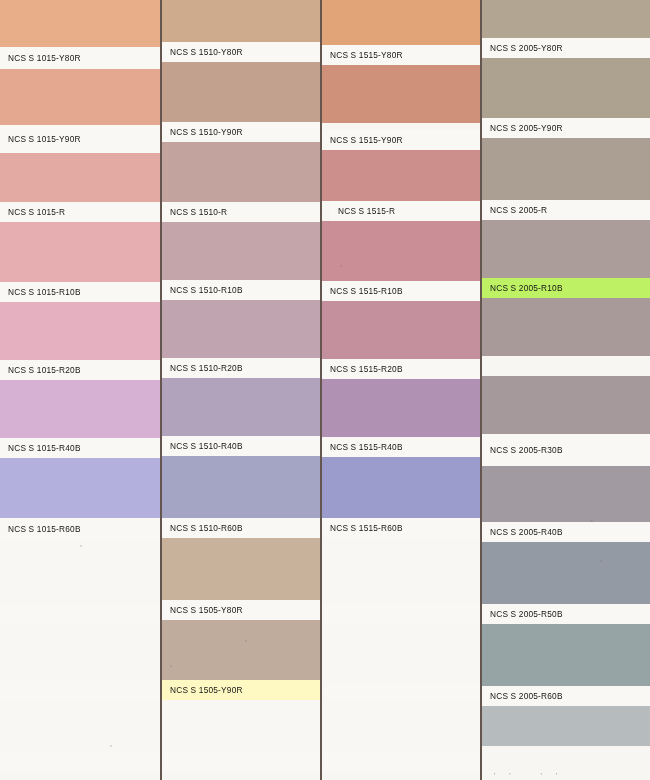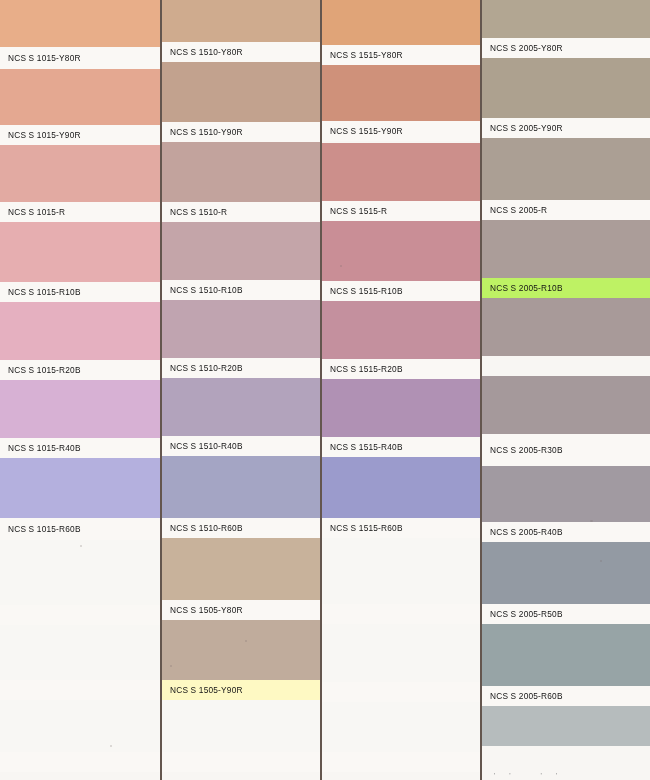--- a/index.html
+++ b/index.html
@@ -78,21 +78,21 @@
 </head>
 <body>
 
 <div id="chart" style="background: rgb(248, 246, 243);">
     <div class="column" style="left: 0px; width: 160px;">
       <div class="swatch" style="top: 0px; height: 47px; background: rgb(232, 174, 137);"></div>
       <div class="label-band" style="top: 47px; height: 22px; background: rgb(250, 248, 245);">
         <span class="label-text">NCS S 1015-Y80R</span>
       </div>
       <div class="swatch" style="top: 69px; height: 56px; background: rgb(228, 168, 145);"></div>
-      <div class="label-band" style="top: 125px; height: 20px; background: rgb(250, 248, 245);">
+      <div class="label-band" style="top: 125px; height: 28px; background: rgb(250, 248, 245);">
         <span class="label-text">NCS S 1015-Y90R</span>
       </div>
       <div class="swatch" style="top: 145px; height: 57px; background: rgb(226, 170, 162);"></div>
       <div class="label-band" style="top: 202px; height: 20px; background: rgb(250, 248, 245);">
         <span class="label-text">NCS S 1015-R</span>
       </div>
       <div class="swatch" style="top: 222px; height: 60px; background: rgb(230, 174, 176);"></div>
       <div class="label-band" style="top: 282px; height: 20px; background: rgb(250, 248, 245);">
         <span class="label-text">NCS S 1015-R10B</span>
       </div>
@@ -163,25 +163,25 @@
         <span class="label-text"></span>
       </div>
     </div>
     <div class="col-edge" style="left: 160px; background: rgb(74, 58, 48);"></div>
     <div class="column" style="left: 322px; width: 158px;">
       <div class="swatch" style="top: 0px; height: 45px; background: rgb(224, 164, 120);"></div>
       <div class="label-band" style="top: 45px; height: 20px; background: rgb(250, 248, 245);">
         <span class="label-text">NCS S 1515-Y80R</span>
       </div>
       <div class="swatch" style="top: 65px; height: 58px; background: rgb(207, 145, 122);"></div>
-      <div class="label-band" style="top: 121px; height: 20px; background: rgb(250, 248, 245);">
+      <div class="label-band" style="top: 130px; height: 20px; background: rgb(250, 248, 245);">
         <span class="label-text">NCS S 1515-Y90R</span>
       </div>
       <div class="swatch" style="top: 143px; height: 58px; background: rgb(204, 143, 139);"></div>
-      <div class="label-band" style="top: 201px; height: 20px; background: rgb(250, 248, 245);">
+      <div class="label-band" style="top: 201px; height: 20px; background: rgb(250, 248, 245); margin-left: 8px;">
         <span class="label-text">NCS S 1515-R</span>
       </div>
       <div class="swatch" style="top: 221px; height: 60px; background: rgb(201, 142, 150);"></div>
       <div class="label-band" style="top: 281px; height: 20px; background: rgb(250, 248, 245);">
         <span class="label-text">NCS S 1515-R10B</span>
       </div>
       <div class="swatch" style="top: 301px; height: 58px; background: rgb(196, 144, 158);"></div>
       <div class="label-band" style="top: 359px; height: 20px; background: rgb(250, 248, 245);">
         <span class="label-text">NCS S 1515-R20B</span>
       </div>

